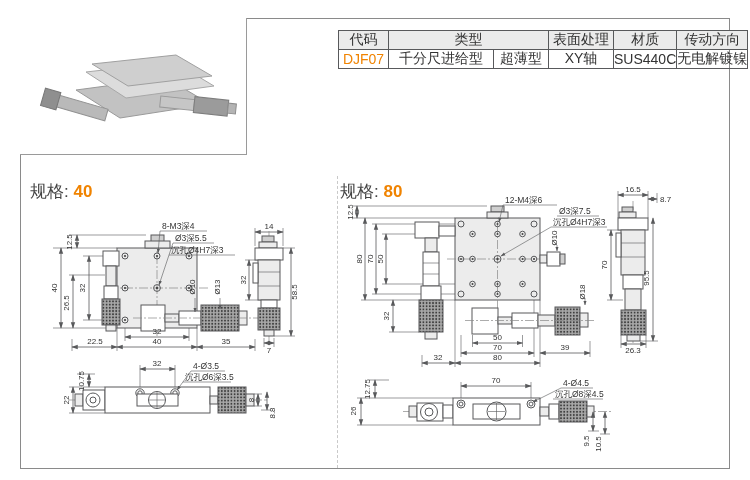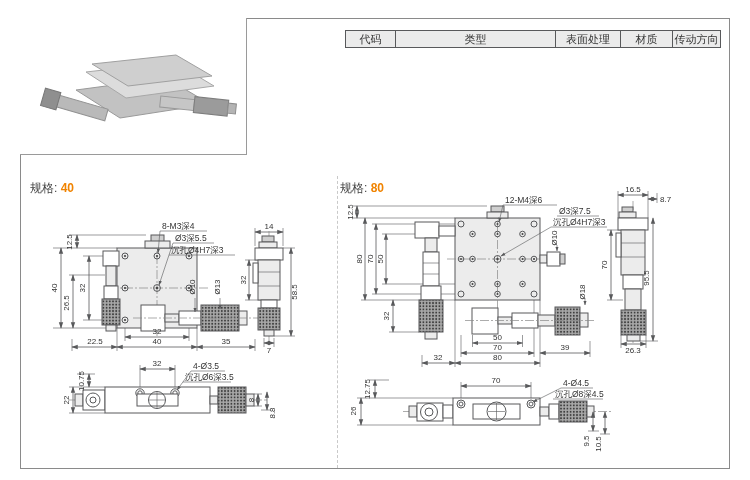--- a/index.html
+++ b/index.html
@@ -4,27 +4,27 @@
 <style>
   html,body{margin:0;padding:0;background:#fff;}
   body{width:750px;height:480px;position:relative;overflow:hidden;
        font-family:"Liberation Sans",sans-serif;color:#333;}
   .frame{position:absolute;left:20px;top:18px;width:708px;height:449px;
          border:1px solid #8a8a8a;}
   .photo-box{position:absolute;left:20px;top:18px;width:226px;height:136px;
          border-right:1px solid #9a9a9a;border-bottom:1px solid #9a9a9a;background:#fff;}
   .divider{position:absolute;left:337px;top:176px;height:292px;width:0;
          border-left:1px dashed #c9c9c9;}
-  table.spec{position:absolute;left:345px;top:30px;border-collapse:collapse;
-         table-layout:fixed;font-size:11px;}
+  table.spec{position:absolute;left:338px;top:30px;border-collapse:collapse;
+         table-layout:fixed;font-size:14px;}
   table.spec td,table.spec th{border:1px solid #58595b;text-align:center;
          padding:0;height:16px;font-weight:normal;white-space:nowrap;overflow:hidden;}
   table.spec th{background:#ebebeb;}
   .code-cell{color:#f08300;font-weight:bold;}
-  .spec-label{position:absolute;font-size:12px;color:#444;}
+  .spec-label{position:absolute;font-size:17px;color:#444;}
   .spec-label b{color:#f08300;font-weight:bold;}
   svg.draw{position:absolute;}
   .ln{stroke:#58595b;stroke-width:1;fill:none;}
   .fillw{fill:#ffffff;stroke:#58595b;stroke-width:1;}
   .fillg{fill:#ececec;stroke:#58595b;stroke-width:1;}
   .filld{fill:#cfcfcf;stroke:#58595b;stroke-width:1;}
   .knl{stroke:#58595b;stroke-width:1;}
   .ext{stroke:#58595b;stroke-width:0.6;fill:none;}
   .dim{stroke:#58595b;stroke-width:0.8;fill:none;}
   .cl{stroke:#888;stroke-width:0.7;fill:none;stroke-dasharray:9 2 2 2;}
@@ -77,20 +77,28 @@
       <col style="width:52px">
       <col style="width:48px">
     </colgroup>
   <tbody>
       <tr>
     <th>代码</th>
     <th colspan="2">类型</th>
     <th>表面处理</th>
     <th>材质</th>
     <th>传动方向</th>
+  </tr>
+  <tr>
+    <td class="code-cell">DJF07</td>
+    <td>千分尺进给型</td>
+    <td>超薄型</td>
+    <td>XY轴</td>
+    <td>SUS440C</td>
+    <td>无电解镀镍</td>
   </tr>
 </tbody>
   </table>
 
 <div class="spec-label" style="left:30px;top:180px">
   <span>规格:</span>
   <b>40</b>
 </div>
 <div class="spec-label" style="left:340px;top:180px">
   <span>规格:</span>

